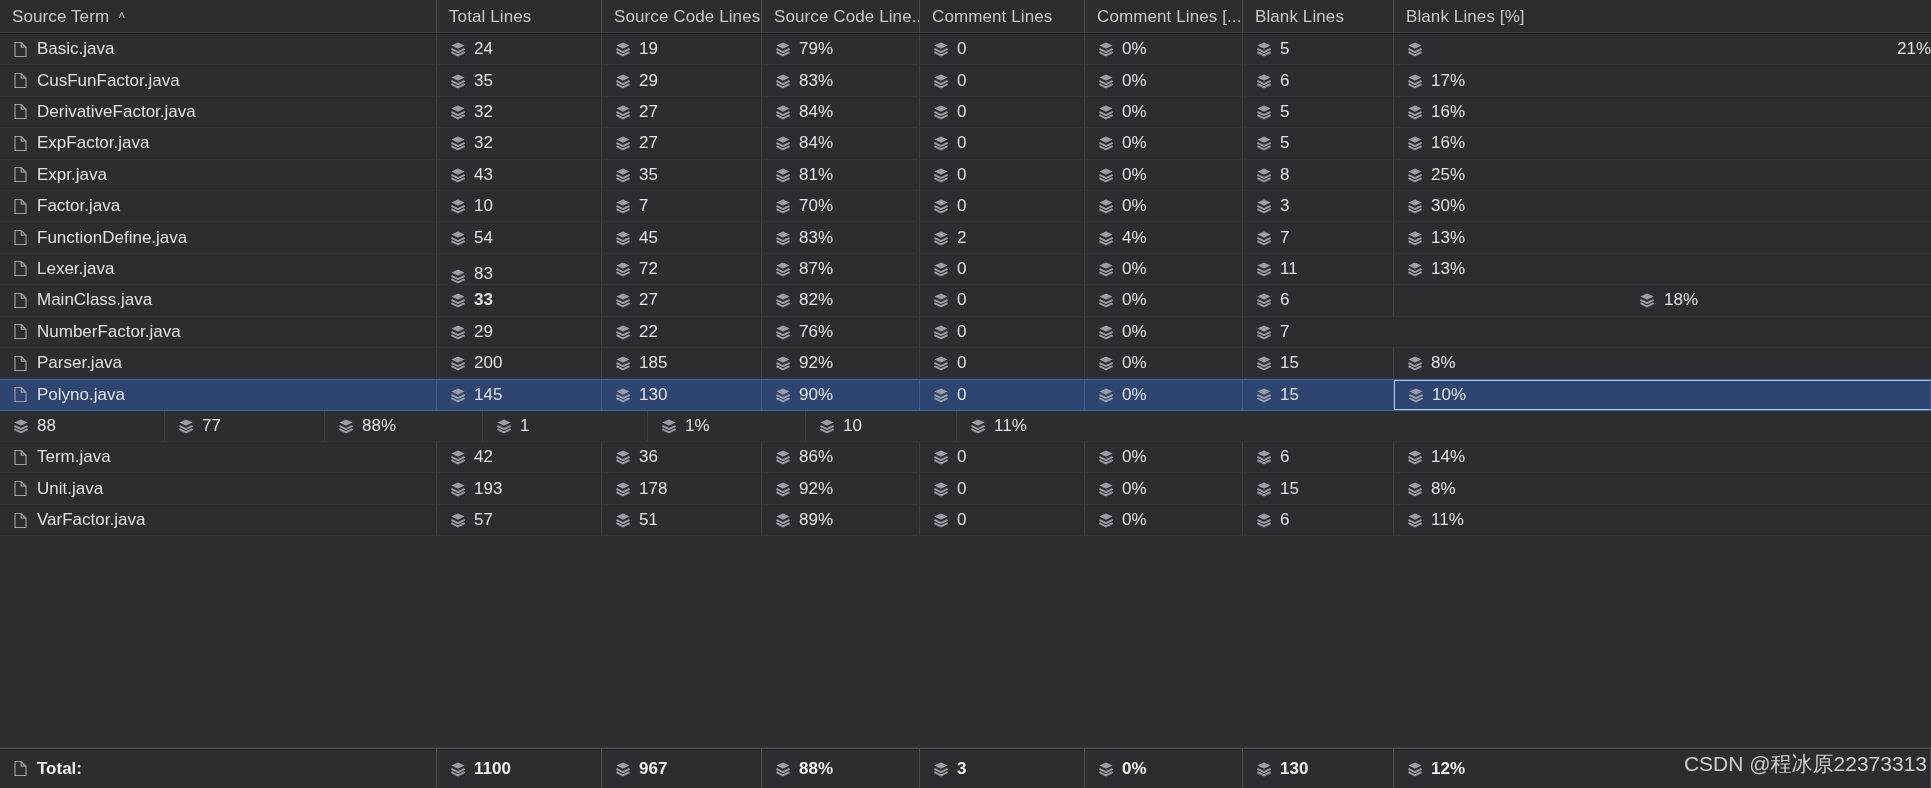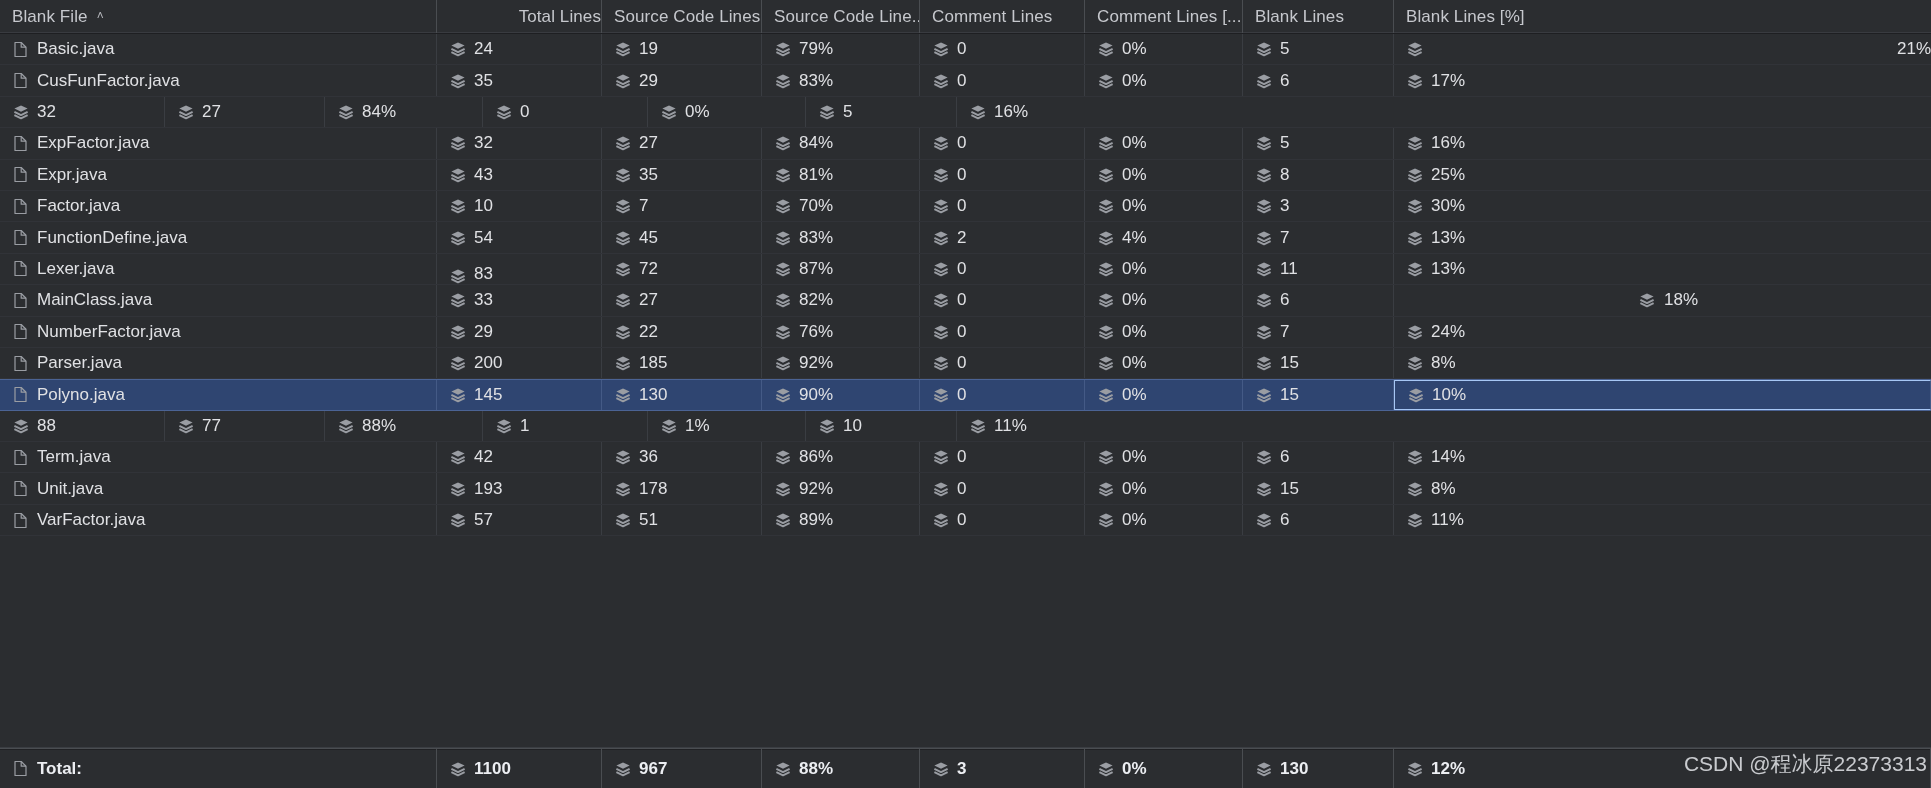--- a/index.html
+++ b/index.html
@@ -137,24 +137,24 @@
     font-family:"Liberation Sans","DejaVu Sans",sans-serif;
   }
 </style>
 </head>
 <body>
 
 <div class="stats-panel">
 
   <div class="table-header" id="header-row">
       <div class="th" style="width: 437px; flex: 0 0 437px;">
-        <span>Blank File</span>
+        <span>Source Term</span>
         <span class="sort-caret">˄</span>
       </div>
-      <div class="th" style="width: 165px; flex: 0 0 165px; justify-content: flex-end;">
+      <div class="th" style="width: 165px; flex: 0 0 165px;">
         <span>Total Lines</span>
       </div>
       <div class="th" style="width: 160px; flex: 0 0 160px;">
         <span>Source Code Lines</span>
       </div>
       <div class="th" style="width: 158px; flex: 0 0 158px;">
         <span>Source Code Line...</span>
       </div>
       <div class="th" style="width: 165px; flex: 0 0 165px;">
         <span>Comment Lines</span>
@@ -327,100 +327,28 @@
             <svg width="16" height="16" viewBox="0 0 16 16" fill="none">
               <path d="M8 1.4 14.6 4.6 8 7.8 1.4 4.6 8 1.4Z" fill="#9a9da3"></path>
               <path d="M1.4 7.9 8 11.1l6.6-3.2" stroke="#9a9da3" stroke-width="1.9" stroke-linejoin="round" fill="none"></path>
               <path d="M1.4 11.2 8 14.4l6.6-3.2" stroke="#9a9da3" stroke-width="1.9" stroke-linejoin="round" fill="none"></path>
             </svg>
           </span>
           <span class="cell-text">17%</span>
         </div>
       </div>
       <div class="row">
-        <div class="td" style="width: 165px; flex: 0 0 165px;">
-          <span class="icon">
-            <svg width="16" height="16" viewBox="0 0 16 16" fill="none">
-              <path d="M8 1.4 14.6 4.6 8 7.8 1.4 4.6 8 1.4Z" fill="#9a9da3"></path>
-              <path d="M1.4 7.9 8 11.1l6.6-3.2" stroke="#9a9da3" stroke-width="1.9" stroke-linejoin="round" fill="none"></path>
-              <path d="M1.4 11.2 8 14.4l6.6-3.2" stroke="#9a9da3" stroke-width="1.9" stroke-linejoin="round" fill="none"></path>
-            </svg>
-          </span>
-          <span class="cell-text">32</span>
-        </div>
-        <div class="td" style="width: 160px; flex: 0 0 160px;">
-          <span class="icon">
-            <svg width="16" height="16" viewBox="0 0 16 16" fill="none">
-              <path d="M8 1.4 14.6 4.6 8 7.8 1.4 4.6 8 1.4Z" fill="#9a9da3"></path>
-              <path d="M1.4 7.9 8 11.1l6.6-3.2" stroke="#9a9da3" stroke-width="1.9" stroke-linejoin="round" fill="none"></path>
-              <path d="M1.4 11.2 8 14.4l6.6-3.2" stroke="#9a9da3" stroke-width="1.9" stroke-linejoin="round" fill="none"></path>
-            </svg>
-          </span>
-          <span class="cell-text">27</span>
-        </div>
-        <div class="td" style="width: 158px; flex: 0 0 158px;">
-          <span class="icon">
-            <svg width="16" height="16" viewBox="0 0 16 16" fill="none">
-              <path d="M8 1.4 14.6 4.6 8 7.8 1.4 4.6 8 1.4Z" fill="#9a9da3"></path>
-              <path d="M1.4 7.9 8 11.1l6.6-3.2" stroke="#9a9da3" stroke-width="1.9" stroke-linejoin="round" fill="none"></path>
-              <path d="M1.4 11.2 8 14.4l6.6-3.2" stroke="#9a9da3" stroke-width="1.9" stroke-linejoin="round" fill="none"></path>
-            </svg>
-          </span>
-          <span class="cell-text">84%</span>
-        </div>
-        <div class="td" style="width: 165px; flex: 0 0 165px;">
-          <span class="icon">
-            <svg width="16" height="16" viewBox="0 0 16 16" fill="none">
-              <path d="M8 1.4 14.6 4.6 8 7.8 1.4 4.6 8 1.4Z" fill="#9a9da3"></path>
-              <path d="M1.4 7.9 8 11.1l6.6-3.2" stroke="#9a9da3" stroke-width="1.9" stroke-linejoin="round" fill="none"></path>
-              <path d="M1.4 11.2 8 14.4l6.6-3.2" stroke="#9a9da3" stroke-width="1.9" stroke-linejoin="round" fill="none"></path>
-            </svg>
-          </span>
-          <span class="cell-text">0</span>
-        </div>
-        <div class="td" style="width: 158px; flex: 0 0 158px;">
-          <span class="icon">
-            <svg width="16" height="16" viewBox="0 0 16 16" fill="none">
-              <path d="M8 1.4 14.6 4.6 8 7.8 1.4 4.6 8 1.4Z" fill="#9a9da3"></path>
-              <path d="M1.4 7.9 8 11.1l6.6-3.2" stroke="#9a9da3" stroke-width="1.9" stroke-linejoin="round" fill="none"></path>
-              <path d="M1.4 11.2 8 14.4l6.6-3.2" stroke="#9a9da3" stroke-width="1.9" stroke-linejoin="round" fill="none"></path>
-            </svg>
-          </span>
-          <span class="cell-text">0%</span>
-        </div>
-        <div class="td" style="width: 151px; flex: 0 0 151px;">
-          <span class="icon">
-            <svg width="16" height="16" viewBox="0 0 16 16" fill="none">
-              <path d="M8 1.4 14.6 4.6 8 7.8 1.4 4.6 8 1.4Z" fill="#9a9da3"></path>
-              <path d="M1.4 7.9 8 11.1l6.6-3.2" stroke="#9a9da3" stroke-width="1.9" stroke-linejoin="round" fill="none"></path>
-              <path d="M1.4 11.2 8 14.4l6.6-3.2" stroke="#9a9da3" stroke-width="1.9" stroke-linejoin="round" fill="none"></path>
-            </svg>
-          </span>
-          <span class="cell-text">5</span>
-        </div>
-        <div class="td" style="width: 537px; flex: 0 0 537px;">
-          <span class="icon">
-            <svg width="16" height="16" viewBox="0 0 16 16" fill="none">
-              <path d="M8 1.4 14.6 4.6 8 7.8 1.4 4.6 8 1.4Z" fill="#9a9da3"></path>
-              <path d="M1.4 7.9 8 11.1l6.6-3.2" stroke="#9a9da3" stroke-width="1.9" stroke-linejoin="round" fill="none"></path>
-              <path d="M1.4 11.2 8 14.4l6.6-3.2" stroke="#9a9da3" stroke-width="1.9" stroke-linejoin="round" fill="none"></path>
-            </svg>
-          </span>
-          <span class="cell-text">16%</span>
-        </div>
-      </div>
-      <div class="row">
         <div class="td" style="width: 437px; flex: 0 0 437px;">
           <span class="icon">
             <svg width="15" height="17" viewBox="0 0 15 17" fill="none">
               <path d="M2 1.5h6.2L13 6.2V15.5H2z" stroke="#9a9da3" stroke-width="1.2" fill="none" stroke-linejoin="round"></path>
               <path d="M8.2 1.5V6.2H13" stroke="#9a9da3" stroke-width="1.2" fill="none" stroke-linejoin="round"></path>
             </svg>
           </span>
-          <span class="cell-text">ExpFactor.java</span>
+          <span class="cell-text">DerivativeFactor.java</span>
         </div>
         <div class="td" style="width: 165px; flex: 0 0 165px;">
           <span class="icon">
             <svg width="16" height="16" viewBox="0 0 16 16" fill="none">
               <path d="M8 1.4 14.6 4.6 8 7.8 1.4 4.6 8 1.4Z" fill="#9a9da3"></path>
               <path d="M1.4 7.9 8 11.1l6.6-3.2" stroke="#9a9da3" stroke-width="1.9" stroke-linejoin="round" fill="none"></path>
               <path d="M1.4 11.2 8 14.4l6.6-3.2" stroke="#9a9da3" stroke-width="1.9" stroke-linejoin="round" fill="none"></path>
             </svg>
           </span>
           <span class="cell-text">32</span>
@@ -487,51 +415,51 @@
         </div>
       </div>
       <div class="row">
         <div class="td" style="width: 437px; flex: 0 0 437px;">
           <span class="icon">
             <svg width="15" height="17" viewBox="0 0 15 17" fill="none">
               <path d="M2 1.5h6.2L13 6.2V15.5H2z" stroke="#9a9da3" stroke-width="1.2" fill="none" stroke-linejoin="round"></path>
               <path d="M8.2 1.5V6.2H13" stroke="#9a9da3" stroke-width="1.2" fill="none" stroke-linejoin="round"></path>
             </svg>
           </span>
-          <span class="cell-text">Expr.java</span>
-        </div>
-        <div class="td" style="width: 165px; flex: 0 0 165px;">
-          <span class="icon">
-            <svg width="16" height="16" viewBox="0 0 16 16" fill="none">
-              <path d="M8 1.4 14.6 4.6 8 7.8 1.4 4.6 8 1.4Z" fill="#9a9da3"></path>
-              <path d="M1.4 7.9 8 11.1l6.6-3.2" stroke="#9a9da3" stroke-width="1.9" stroke-linejoin="round" fill="none"></path>
-              <path d="M1.4 11.2 8 14.4l6.6-3.2" stroke="#9a9da3" stroke-width="1.9" stroke-linejoin="round" fill="none"></path>
-            </svg>
-          </span>
-          <span class="cell-text">43</span>
+          <span class="cell-text">ExpFactor.java</span>
+        </div>
+        <div class="td" style="width: 165px; flex: 0 0 165px;">
+          <span class="icon">
+            <svg width="16" height="16" viewBox="0 0 16 16" fill="none">
+              <path d="M8 1.4 14.6 4.6 8 7.8 1.4 4.6 8 1.4Z" fill="#9a9da3"></path>
+              <path d="M1.4 7.9 8 11.1l6.6-3.2" stroke="#9a9da3" stroke-width="1.9" stroke-linejoin="round" fill="none"></path>
+              <path d="M1.4 11.2 8 14.4l6.6-3.2" stroke="#9a9da3" stroke-width="1.9" stroke-linejoin="round" fill="none"></path>
+            </svg>
+          </span>
+          <span class="cell-text">32</span>
         </div>
         <div class="td" style="width: 160px; flex: 0 0 160px;">
           <span class="icon">
             <svg width="16" height="16" viewBox="0 0 16 16" fill="none">
               <path d="M8 1.4 14.6 4.6 8 7.8 1.4 4.6 8 1.4Z" fill="#9a9da3"></path>
               <path d="M1.4 7.9 8 11.1l6.6-3.2" stroke="#9a9da3" stroke-width="1.9" stroke-linejoin="round" fill="none"></path>
               <path d="M1.4 11.2 8 14.4l6.6-3.2" stroke="#9a9da3" stroke-width="1.9" stroke-linejoin="round" fill="none"></path>
             </svg>
           </span>
-          <span class="cell-text">35</span>
-        </div>
-        <div class="td" style="width: 158px; flex: 0 0 158px;">
-          <span class="icon">
-            <svg width="16" height="16" viewBox="0 0 16 16" fill="none">
-              <path d="M8 1.4 14.6 4.6 8 7.8 1.4 4.6 8 1.4Z" fill="#9a9da3"></path>
-              <path d="M1.4 7.9 8 11.1l6.6-3.2" stroke="#9a9da3" stroke-width="1.9" stroke-linejoin="round" fill="none"></path>
-              <path d="M1.4 11.2 8 14.4l6.6-3.2" stroke="#9a9da3" stroke-width="1.9" stroke-linejoin="round" fill="none"></path>
-            </svg>
-          </span>
-          <span class="cell-text">81%</span>
+          <span class="cell-text">27</span>
+        </div>
+        <div class="td" style="width: 158px; flex: 0 0 158px;">
+          <span class="icon">
+            <svg width="16" height="16" viewBox="0 0 16 16" fill="none">
+              <path d="M8 1.4 14.6 4.6 8 7.8 1.4 4.6 8 1.4Z" fill="#9a9da3"></path>
+              <path d="M1.4 7.9 8 11.1l6.6-3.2" stroke="#9a9da3" stroke-width="1.9" stroke-linejoin="round" fill="none"></path>
+              <path d="M1.4 11.2 8 14.4l6.6-3.2" stroke="#9a9da3" stroke-width="1.9" stroke-linejoin="round" fill="none"></path>
+            </svg>
+          </span>
+          <span class="cell-text">84%</span>
         </div>
         <div class="td" style="width: 165px; flex: 0 0 165px;">
           <span class="icon">
             <svg width="16" height="16" viewBox="0 0 16 16" fill="none">
               <path d="M8 1.4 14.6 4.6 8 7.8 1.4 4.6 8 1.4Z" fill="#9a9da3"></path>
               <path d="M1.4 7.9 8 11.1l6.6-3.2" stroke="#9a9da3" stroke-width="1.9" stroke-linejoin="round" fill="none"></path>
               <path d="M1.4 11.2 8 14.4l6.6-3.2" stroke="#9a9da3" stroke-width="1.9" stroke-linejoin="round" fill="none"></path>
             </svg>
           </span>
           <span class="cell-text">0</span>
@@ -547,72 +475,72 @@
           <span class="cell-text">0%</span>
         </div>
         <div class="td" style="width: 151px; flex: 0 0 151px;">
           <span class="icon">
             <svg width="16" height="16" viewBox="0 0 16 16" fill="none">
               <path d="M8 1.4 14.6 4.6 8 7.8 1.4 4.6 8 1.4Z" fill="#9a9da3"></path>
               <path d="M1.4 7.9 8 11.1l6.6-3.2" stroke="#9a9da3" stroke-width="1.9" stroke-linejoin="round" fill="none"></path>
               <path d="M1.4 11.2 8 14.4l6.6-3.2" stroke="#9a9da3" stroke-width="1.9" stroke-linejoin="round" fill="none"></path>
             </svg>
           </span>
-          <span class="cell-text">8</span>
+          <span class="cell-text">5</span>
         </div>
         <div class="td" style="width: 537px; flex: 0 0 537px;">
           <span class="icon">
             <svg width="16" height="16" viewBox="0 0 16 16" fill="none">
               <path d="M8 1.4 14.6 4.6 8 7.8 1.4 4.6 8 1.4Z" fill="#9a9da3"></path>
               <path d="M1.4 7.9 8 11.1l6.6-3.2" stroke="#9a9da3" stroke-width="1.9" stroke-linejoin="round" fill="none"></path>
               <path d="M1.4 11.2 8 14.4l6.6-3.2" stroke="#9a9da3" stroke-width="1.9" stroke-linejoin="round" fill="none"></path>
             </svg>
           </span>
-          <span class="cell-text">25%</span>
+          <span class="cell-text">16%</span>
         </div>
       </div>
       <div class="row">
         <div class="td" style="width: 437px; flex: 0 0 437px;">
           <span class="icon">
             <svg width="15" height="17" viewBox="0 0 15 17" fill="none">
               <path d="M2 1.5h6.2L13 6.2V15.5H2z" stroke="#9a9da3" stroke-width="1.2" fill="none" stroke-linejoin="round"></path>
               <path d="M8.2 1.5V6.2H13" stroke="#9a9da3" stroke-width="1.2" fill="none" stroke-linejoin="round"></path>
             </svg>
           </span>
-          <span class="cell-text">Factor.java</span>
-        </div>
-        <div class="td" style="width: 165px; flex: 0 0 165px;">
-          <span class="icon">
-            <svg width="16" height="16" viewBox="0 0 16 16" fill="none">
-              <path d="M8 1.4 14.6 4.6 8 7.8 1.4 4.6 8 1.4Z" fill="#9a9da3"></path>
-              <path d="M1.4 7.9 8 11.1l6.6-3.2" stroke="#9a9da3" stroke-width="1.9" stroke-linejoin="round" fill="none"></path>
-              <path d="M1.4 11.2 8 14.4l6.6-3.2" stroke="#9a9da3" stroke-width="1.9" stroke-linejoin="round" fill="none"></path>
-            </svg>
-          </span>
-          <span class="cell-text">10</span>
+          <span class="cell-text">Expr.java</span>
+        </div>
+        <div class="td" style="width: 165px; flex: 0 0 165px;">
+          <span class="icon">
+            <svg width="16" height="16" viewBox="0 0 16 16" fill="none">
+              <path d="M8 1.4 14.6 4.6 8 7.8 1.4 4.6 8 1.4Z" fill="#9a9da3"></path>
+              <path d="M1.4 7.9 8 11.1l6.6-3.2" stroke="#9a9da3" stroke-width="1.9" stroke-linejoin="round" fill="none"></path>
+              <path d="M1.4 11.2 8 14.4l6.6-3.2" stroke="#9a9da3" stroke-width="1.9" stroke-linejoin="round" fill="none"></path>
+            </svg>
+          </span>
+          <span class="cell-text">43</span>
         </div>
         <div class="td" style="width: 160px; flex: 0 0 160px;">
           <span class="icon">
             <svg width="16" height="16" viewBox="0 0 16 16" fill="none">
               <path d="M8 1.4 14.6 4.6 8 7.8 1.4 4.6 8 1.4Z" fill="#9a9da3"></path>
               <path d="M1.4 7.9 8 11.1l6.6-3.2" stroke="#9a9da3" stroke-width="1.9" stroke-linejoin="round" fill="none"></path>
               <path d="M1.4 11.2 8 14.4l6.6-3.2" stroke="#9a9da3" stroke-width="1.9" stroke-linejoin="round" fill="none"></path>
             </svg>
           </span>
-          <span class="cell-text">7</span>
-        </div>
-        <div class="td" style="width: 158px; flex: 0 0 158px;">
-          <span class="icon">
-            <svg width="16" height="16" viewBox="0 0 16 16" fill="none">
-              <path d="M8 1.4 14.6 4.6 8 7.8 1.4 4.6 8 1.4Z" fill="#9a9da3"></path>
-              <path d="M1.4 7.9 8 11.1l6.6-3.2" stroke="#9a9da3" stroke-width="1.9" stroke-linejoin="round" fill="none"></path>
-              <path d="M1.4 11.2 8 14.4l6.6-3.2" stroke="#9a9da3" stroke-width="1.9" stroke-linejoin="round" fill="none"></path>
-            </svg>
-          </span>
-          <span class="cell-text">70%</span>
+          <span class="cell-text">35</span>
+        </div>
+        <div class="td" style="width: 158px; flex: 0 0 158px;">
+          <span class="icon">
+            <svg width="16" height="16" viewBox="0 0 16 16" fill="none">
+              <path d="M8 1.4 14.6 4.6 8 7.8 1.4 4.6 8 1.4Z" fill="#9a9da3"></path>
+              <path d="M1.4 7.9 8 11.1l6.6-3.2" stroke="#9a9da3" stroke-width="1.9" stroke-linejoin="round" fill="none"></path>
+              <path d="M1.4 11.2 8 14.4l6.6-3.2" stroke="#9a9da3" stroke-width="1.9" stroke-linejoin="round" fill="none"></path>
+            </svg>
+          </span>
+          <span class="cell-text">81%</span>
         </div>
         <div class="td" style="width: 165px; flex: 0 0 165px;">
           <span class="icon">
             <svg width="16" height="16" viewBox="0 0 16 16" fill="none">
               <path d="M8 1.4 14.6 4.6 8 7.8 1.4 4.6 8 1.4Z" fill="#9a9da3"></path>
               <path d="M1.4 7.9 8 11.1l6.6-3.2" stroke="#9a9da3" stroke-width="1.9" stroke-linejoin="round" fill="none"></path>
               <path d="M1.4 11.2 8 14.4l6.6-3.2" stroke="#9a9da3" stroke-width="1.9" stroke-linejoin="round" fill="none"></path>
             </svg>
           </span>
           <span class="cell-text">0</span>
@@ -628,234 +556,234 @@
           <span class="cell-text">0%</span>
         </div>
         <div class="td" style="width: 151px; flex: 0 0 151px;">
           <span class="icon">
             <svg width="16" height="16" viewBox="0 0 16 16" fill="none">
               <path d="M8 1.4 14.6 4.6 8 7.8 1.4 4.6 8 1.4Z" fill="#9a9da3"></path>
               <path d="M1.4 7.9 8 11.1l6.6-3.2" stroke="#9a9da3" stroke-width="1.9" stroke-linejoin="round" fill="none"></path>
               <path d="M1.4 11.2 8 14.4l6.6-3.2" stroke="#9a9da3" stroke-width="1.9" stroke-linejoin="round" fill="none"></path>
             </svg>
           </span>
-          <span class="cell-text">3</span>
+          <span class="cell-text">8</span>
         </div>
         <div class="td" style="width: 537px; flex: 0 0 537px;">
           <span class="icon">
             <svg width="16" height="16" viewBox="0 0 16 16" fill="none">
               <path d="M8 1.4 14.6 4.6 8 7.8 1.4 4.6 8 1.4Z" fill="#9a9da3"></path>
               <path d="M1.4 7.9 8 11.1l6.6-3.2" stroke="#9a9da3" stroke-width="1.9" stroke-linejoin="round" fill="none"></path>
               <path d="M1.4 11.2 8 14.4l6.6-3.2" stroke="#9a9da3" stroke-width="1.9" stroke-linejoin="round" fill="none"></path>
             </svg>
           </span>
-          <span class="cell-text">30%</span>
+          <span class="cell-text">25%</span>
         </div>
       </div>
       <div class="row">
         <div class="td" style="width: 437px; flex: 0 0 437px;">
           <span class="icon">
             <svg width="15" height="17" viewBox="0 0 15 17" fill="none">
               <path d="M2 1.5h6.2L13 6.2V15.5H2z" stroke="#9a9da3" stroke-width="1.2" fill="none" stroke-linejoin="round"></path>
               <path d="M8.2 1.5V6.2H13" stroke="#9a9da3" stroke-width="1.2" fill="none" stroke-linejoin="round"></path>
             </svg>
           </span>
-          <span class="cell-text">FunctionDefine.java</span>
-        </div>
-        <div class="td" style="width: 165px; flex: 0 0 165px;">
-          <span class="icon">
-            <svg width="16" height="16" viewBox="0 0 16 16" fill="none">
-              <path d="M8 1.4 14.6 4.6 8 7.8 1.4 4.6 8 1.4Z" fill="#9a9da3"></path>
-              <path d="M1.4 7.9 8 11.1l6.6-3.2" stroke="#9a9da3" stroke-width="1.9" stroke-linejoin="round" fill="none"></path>
-              <path d="M1.4 11.2 8 14.4l6.6-3.2" stroke="#9a9da3" stroke-width="1.9" stroke-linejoin="round" fill="none"></path>
-            </svg>
-          </span>
-          <span class="cell-text">54</span>
+          <span class="cell-text">Factor.java</span>
+        </div>
+        <div class="td" style="width: 165px; flex: 0 0 165px;">
+          <span class="icon">
+            <svg width="16" height="16" viewBox="0 0 16 16" fill="none">
+              <path d="M8 1.4 14.6 4.6 8 7.8 1.4 4.6 8 1.4Z" fill="#9a9da3"></path>
+              <path d="M1.4 7.9 8 11.1l6.6-3.2" stroke="#9a9da3" stroke-width="1.9" stroke-linejoin="round" fill="none"></path>
+              <path d="M1.4 11.2 8 14.4l6.6-3.2" stroke="#9a9da3" stroke-width="1.9" stroke-linejoin="round" fill="none"></path>
+            </svg>
+          </span>
+          <span class="cell-text">10</span>
         </div>
         <div class="td" style="width: 160px; flex: 0 0 160px;">
           <span class="icon">
             <svg width="16" height="16" viewBox="0 0 16 16" fill="none">
               <path d="M8 1.4 14.6 4.6 8 7.8 1.4 4.6 8 1.4Z" fill="#9a9da3"></path>
               <path d="M1.4 7.9 8 11.1l6.6-3.2" stroke="#9a9da3" stroke-width="1.9" stroke-linejoin="round" fill="none"></path>
               <path d="M1.4 11.2 8 14.4l6.6-3.2" stroke="#9a9da3" stroke-width="1.9" stroke-linejoin="round" fill="none"></path>
             </svg>
           </span>
-          <span class="cell-text">45</span>
-        </div>
-        <div class="td" style="width: 158px; flex: 0 0 158px;">
-          <span class="icon">
-            <svg width="16" height="16" viewBox="0 0 16 16" fill="none">
-              <path d="M8 1.4 14.6 4.6 8 7.8 1.4 4.6 8 1.4Z" fill="#9a9da3"></path>
-              <path d="M1.4 7.9 8 11.1l6.6-3.2" stroke="#9a9da3" stroke-width="1.9" stroke-linejoin="round" fill="none"></path>
-              <path d="M1.4 11.2 8 14.4l6.6-3.2" stroke="#9a9da3" stroke-width="1.9" stroke-linejoin="round" fill="none"></path>
-            </svg>
-          </span>
-          <span class="cell-text">83%</span>
-        </div>
-        <div class="td" style="width: 165px; flex: 0 0 165px;">
-          <span class="icon">
-            <svg width="16" height="16" viewBox="0 0 16 16" fill="none">
-              <path d="M8 1.4 14.6 4.6 8 7.8 1.4 4.6 8 1.4Z" fill="#9a9da3"></path>
-              <path d="M1.4 7.9 8 11.1l6.6-3.2" stroke="#9a9da3" stroke-width="1.9" stroke-linejoin="round" fill="none"></path>
-              <path d="M1.4 11.2 8 14.4l6.6-3.2" stroke="#9a9da3" stroke-width="1.9" stroke-linejoin="round" fill="none"></path>
-            </svg>
-          </span>
-          <span class="cell-text">2</span>
-        </div>
-        <div class="td" style="width: 158px; flex: 0 0 158px;">
-          <span class="icon">
-            <svg width="16" height="16" viewBox="0 0 16 16" fill="none">
-              <path d="M8 1.4 14.6 4.6 8 7.8 1.4 4.6 8 1.4Z" fill="#9a9da3"></path>
-              <path d="M1.4 7.9 8 11.1l6.6-3.2" stroke="#9a9da3" stroke-width="1.9" stroke-linejoin="round" fill="none"></path>
-              <path d="M1.4 11.2 8 14.4l6.6-3.2" stroke="#9a9da3" stroke-width="1.9" stroke-linejoin="round" fill="none"></path>
-            </svg>
-          </span>
-          <span class="cell-text">4%</span>
+          <span class="cell-text">7</span>
+        </div>
+        <div class="td" style="width: 158px; flex: 0 0 158px;">
+          <span class="icon">
+            <svg width="16" height="16" viewBox="0 0 16 16" fill="none">
+              <path d="M8 1.4 14.6 4.6 8 7.8 1.4 4.6 8 1.4Z" fill="#9a9da3"></path>
+              <path d="M1.4 7.9 8 11.1l6.6-3.2" stroke="#9a9da3" stroke-width="1.9" stroke-linejoin="round" fill="none"></path>
+              <path d="M1.4 11.2 8 14.4l6.6-3.2" stroke="#9a9da3" stroke-width="1.9" stroke-linejoin="round" fill="none"></path>
+            </svg>
+          </span>
+          <span class="cell-text">70%</span>
+        </div>
+        <div class="td" style="width: 165px; flex: 0 0 165px;">
+          <span class="icon">
+            <svg width="16" height="16" viewBox="0 0 16 16" fill="none">
+              <path d="M8 1.4 14.6 4.6 8 7.8 1.4 4.6 8 1.4Z" fill="#9a9da3"></path>
+              <path d="M1.4 7.9 8 11.1l6.6-3.2" stroke="#9a9da3" stroke-width="1.9" stroke-linejoin="round" fill="none"></path>
+              <path d="M1.4 11.2 8 14.4l6.6-3.2" stroke="#9a9da3" stroke-width="1.9" stroke-linejoin="round" fill="none"></path>
+            </svg>
+          </span>
+          <span class="cell-text">0</span>
+        </div>
+        <div class="td" style="width: 158px; flex: 0 0 158px;">
+          <span class="icon">
+            <svg width="16" height="16" viewBox="0 0 16 16" fill="none">
+              <path d="M8 1.4 14.6 4.6 8 7.8 1.4 4.6 8 1.4Z" fill="#9a9da3"></path>
+              <path d="M1.4 7.9 8 11.1l6.6-3.2" stroke="#9a9da3" stroke-width="1.9" stroke-linejoin="round" fill="none"></path>
+              <path d="M1.4 11.2 8 14.4l6.6-3.2" stroke="#9a9da3" stroke-width="1.9" stroke-linejoin="round" fill="none"></path>
+            </svg>
+          </span>
+          <span class="cell-text">0%</span>
         </div>
         <div class="td" style="width: 151px; flex: 0 0 151px;">
           <span class="icon">
             <svg width="16" height="16" viewBox="0 0 16 16" fill="none">
               <path d="M8 1.4 14.6 4.6 8 7.8 1.4 4.6 8 1.4Z" fill="#9a9da3"></path>
               <path d="M1.4 7.9 8 11.1l6.6-3.2" stroke="#9a9da3" stroke-width="1.9" stroke-linejoin="round" fill="none"></path>
               <path d="M1.4 11.2 8 14.4l6.6-3.2" stroke="#9a9da3" stroke-width="1.9" stroke-linejoin="round" fill="none"></path>
             </svg>
           </span>
-          <span class="cell-text">7</span>
+          <span class="cell-text">3</span>
         </div>
         <div class="td" style="width: 537px; flex: 0 0 537px;">
           <span class="icon">
             <svg width="16" height="16" viewBox="0 0 16 16" fill="none">
               <path d="M8 1.4 14.6 4.6 8 7.8 1.4 4.6 8 1.4Z" fill="#9a9da3"></path>
               <path d="M1.4 7.9 8 11.1l6.6-3.2" stroke="#9a9da3" stroke-width="1.9" stroke-linejoin="round" fill="none"></path>
               <path d="M1.4 11.2 8 14.4l6.6-3.2" stroke="#9a9da3" stroke-width="1.9" stroke-linejoin="round" fill="none"></path>
             </svg>
           </span>
-          <span class="cell-text">13%</span>
+          <span class="cell-text">30%</span>
         </div>
       </div>
       <div class="row">
         <div class="td" style="width: 437px; flex: 0 0 437px;">
           <span class="icon">
             <svg width="15" height="17" viewBox="0 0 15 17" fill="none">
               <path d="M2 1.5h6.2L13 6.2V15.5H2z" stroke="#9a9da3" stroke-width="1.2" fill="none" stroke-linejoin="round"></path>
               <path d="M8.2 1.5V6.2H13" stroke="#9a9da3" stroke-width="1.2" fill="none" stroke-linejoin="round"></path>
             </svg>
           </span>
-          <span class="cell-text">Lexer.java</span>
-        </div>
-        <div class="td" style="width: 165px; flex: 0 0 165px; align-items: flex-end;">
-          <span class="icon">
-            <svg width="16" height="16" viewBox="0 0 16 16" fill="none">
-              <path d="M8 1.4 14.6 4.6 8 7.8 1.4 4.6 8 1.4Z" fill="#9a9da3"></path>
-              <path d="M1.4 7.9 8 11.1l6.6-3.2" stroke="#9a9da3" stroke-width="1.9" stroke-linejoin="round" fill="none"></path>
-              <path d="M1.4 11.2 8 14.4l6.6-3.2" stroke="#9a9da3" stroke-width="1.9" stroke-linejoin="round" fill="none"></path>
-            </svg>
-          </span>
-          <span class="cell-text">83</span>
+          <span class="cell-text">FunctionDefine.java</span>
+        </div>
+        <div class="td" style="width: 165px; flex: 0 0 165px;">
+          <span class="icon">
+            <svg width="16" height="16" viewBox="0 0 16 16" fill="none">
+              <path d="M8 1.4 14.6 4.6 8 7.8 1.4 4.6 8 1.4Z" fill="#9a9da3"></path>
+              <path d="M1.4 7.9 8 11.1l6.6-3.2" stroke="#9a9da3" stroke-width="1.9" stroke-linejoin="round" fill="none"></path>
+              <path d="M1.4 11.2 8 14.4l6.6-3.2" stroke="#9a9da3" stroke-width="1.9" stroke-linejoin="round" fill="none"></path>
+            </svg>
+          </span>
+          <span class="cell-text">54</span>
         </div>
         <div class="td" style="width: 160px; flex: 0 0 160px;">
           <span class="icon">
             <svg width="16" height="16" viewBox="0 0 16 16" fill="none">
               <path d="M8 1.4 14.6 4.6 8 7.8 1.4 4.6 8 1.4Z" fill="#9a9da3"></path>
               <path d="M1.4 7.9 8 11.1l6.6-3.2" stroke="#9a9da3" stroke-width="1.9" stroke-linejoin="round" fill="none"></path>
               <path d="M1.4 11.2 8 14.4l6.6-3.2" stroke="#9a9da3" stroke-width="1.9" stroke-linejoin="round" fill="none"></path>
             </svg>
           </span>
-          <span class="cell-text">72</span>
-        </div>
-        <div class="td" style="width: 158px; flex: 0 0 158px;">
-          <span class="icon">
-            <svg width="16" height="16" viewBox="0 0 16 16" fill="none">
-              <path d="M8 1.4 14.6 4.6 8 7.8 1.4 4.6 8 1.4Z" fill="#9a9da3"></path>
-              <path d="M1.4 7.9 8 11.1l6.6-3.2" stroke="#9a9da3" stroke-width="1.9" stroke-linejoin="round" fill="none"></path>
-              <path d="M1.4 11.2 8 14.4l6.6-3.2" stroke="#9a9da3" stroke-width="1.9" stroke-linejoin="round" fill="none"></path>
-            </svg>
-          </span>
-          <span class="cell-text">87%</span>
-        </div>
-        <div class="td" style="width: 165px; flex: 0 0 165px;">
-          <span class="icon">
-            <svg width="16" height="16" viewBox="0 0 16 16" fill="none">
-              <path d="M8 1.4 14.6 4.6 8 7.8 1.4 4.6 8 1.4Z" fill="#9a9da3"></path>
-              <path d="M1.4 7.9 8 11.1l6.6-3.2" stroke="#9a9da3" stroke-width="1.9" stroke-linejoin="round" fill="none"></path>
-              <path d="M1.4 11.2 8 14.4l6.6-3.2" stroke="#9a9da3" stroke-width="1.9" stroke-linejoin="round" fill="none"></path>
-            </svg>
-          </span>
-          <span class="cell-text">0</span>
-        </div>
-        <div class="td" style="width: 158px; flex: 0 0 158px;">
-          <span class="icon">
-            <svg width="16" height="16" viewBox="0 0 16 16" fill="none">
-              <path d="M8 1.4 14.6 4.6 8 7.8 1.4 4.6 8 1.4Z" fill="#9a9da3"></path>
-              <path d="M1.4 7.9 8 11.1l6.6-3.2" stroke="#9a9da3" stroke-width="1.9" stroke-linejoin="round" fill="none"></path>
-              <path d="M1.4 11.2 8 14.4l6.6-3.2" stroke="#9a9da3" stroke-width="1.9" stroke-linejoin="round" fill="none"></path>
-            </svg>
-          </span>
-          <span class="cell-text">0%</span>
+          <span class="cell-text">45</span>
+        </div>
+        <div class="td" style="width: 158px; flex: 0 0 158px;">
+          <span class="icon">
+            <svg width="16" height="16" viewBox="0 0 16 16" fill="none">
+              <path d="M8 1.4 14.6 4.6 8 7.8 1.4 4.6 8 1.4Z" fill="#9a9da3"></path>
+              <path d="M1.4 7.9 8 11.1l6.6-3.2" stroke="#9a9da3" stroke-width="1.9" stroke-linejoin="round" fill="none"></path>
+              <path d="M1.4 11.2 8 14.4l6.6-3.2" stroke="#9a9da3" stroke-width="1.9" stroke-linejoin="round" fill="none"></path>
+            </svg>
+          </span>
+          <span class="cell-text">83%</span>
+        </div>
+        <div class="td" style="width: 165px; flex: 0 0 165px;">
+          <span class="icon">
+            <svg width="16" height="16" viewBox="0 0 16 16" fill="none">
+              <path d="M8 1.4 14.6 4.6 8 7.8 1.4 4.6 8 1.4Z" fill="#9a9da3"></path>
+              <path d="M1.4 7.9 8 11.1l6.6-3.2" stroke="#9a9da3" stroke-width="1.9" stroke-linejoin="round" fill="none"></path>
+              <path d="M1.4 11.2 8 14.4l6.6-3.2" stroke="#9a9da3" stroke-width="1.9" stroke-linejoin="round" fill="none"></path>
+            </svg>
+          </span>
+          <span class="cell-text">2</span>
+        </div>
+        <div class="td" style="width: 158px; flex: 0 0 158px;">
+          <span class="icon">
+            <svg width="16" height="16" viewBox="0 0 16 16" fill="none">
+              <path d="M8 1.4 14.6 4.6 8 7.8 1.4 4.6 8 1.4Z" fill="#9a9da3"></path>
+              <path d="M1.4 7.9 8 11.1l6.6-3.2" stroke="#9a9da3" stroke-width="1.9" stroke-linejoin="round" fill="none"></path>
+              <path d="M1.4 11.2 8 14.4l6.6-3.2" stroke="#9a9da3" stroke-width="1.9" stroke-linejoin="round" fill="none"></path>
+            </svg>
+          </span>
+          <span class="cell-text">4%</span>
         </div>
         <div class="td" style="width: 151px; flex: 0 0 151px;">
           <span class="icon">
             <svg width="16" height="16" viewBox="0 0 16 16" fill="none">
               <path d="M8 1.4 14.6 4.6 8 7.8 1.4 4.6 8 1.4Z" fill="#9a9da3"></path>
               <path d="M1.4 7.9 8 11.1l6.6-3.2" stroke="#9a9da3" stroke-width="1.9" stroke-linejoin="round" fill="none"></path>
               <path d="M1.4 11.2 8 14.4l6.6-3.2" stroke="#9a9da3" stroke-width="1.9" stroke-linejoin="round" fill="none"></path>
             </svg>
           </span>
-          <span class="cell-text">11</span>
+          <span class="cell-text">7</span>
         </div>
         <div class="td" style="width: 537px; flex: 0 0 537px;">
           <span class="icon">
             <svg width="16" height="16" viewBox="0 0 16 16" fill="none">
               <path d="M8 1.4 14.6 4.6 8 7.8 1.4 4.6 8 1.4Z" fill="#9a9da3"></path>
               <path d="M1.4 7.9 8 11.1l6.6-3.2" stroke="#9a9da3" stroke-width="1.9" stroke-linejoin="round" fill="none"></path>
               <path d="M1.4 11.2 8 14.4l6.6-3.2" stroke="#9a9da3" stroke-width="1.9" stroke-linejoin="round" fill="none"></path>
             </svg>
           </span>
           <span class="cell-text">13%</span>
         </div>
       </div>
       <div class="row">
         <div class="td" style="width: 437px; flex: 0 0 437px;">
           <span class="icon">
             <svg width="15" height="17" viewBox="0 0 15 17" fill="none">
               <path d="M2 1.5h6.2L13 6.2V15.5H2z" stroke="#9a9da3" stroke-width="1.2" fill="none" stroke-linejoin="round"></path>
               <path d="M8.2 1.5V6.2H13" stroke="#9a9da3" stroke-width="1.2" fill="none" stroke-linejoin="round"></path>
             </svg>
           </span>
-          <span class="cell-text">MainClass.java</span>
-        </div>
-        <div class="td" style="width: 165px; flex: 0 0 165px;">
-          <span class="icon">
-            <svg width="16" height="16" viewBox="0 0 16 16" fill="none">
-              <path d="M8 1.4 14.6 4.6 8 7.8 1.4 4.6 8 1.4Z" fill="#9a9da3"></path>
-              <path d="M1.4 7.9 8 11.1l6.6-3.2" stroke="#9a9da3" stroke-width="1.9" stroke-linejoin="round" fill="none"></path>
-              <path d="M1.4 11.2 8 14.4l6.6-3.2" stroke="#9a9da3" stroke-width="1.9" stroke-linejoin="round" fill="none"></path>
-            </svg>
-          </span>
-          <span class="cell-text">33</span>
+          <span class="cell-text">Lexer.java</span>
+        </div>
+        <div class="td" style="width: 165px; flex: 0 0 165px; align-items: flex-end;">
+          <span class="icon">
+            <svg width="16" height="16" viewBox="0 0 16 16" fill="none">
+              <path d="M8 1.4 14.6 4.6 8 7.8 1.4 4.6 8 1.4Z" fill="#9a9da3"></path>
+              <path d="M1.4 7.9 8 11.1l6.6-3.2" stroke="#9a9da3" stroke-width="1.9" stroke-linejoin="round" fill="none"></path>
+              <path d="M1.4 11.2 8 14.4l6.6-3.2" stroke="#9a9da3" stroke-width="1.9" stroke-linejoin="round" fill="none"></path>
+            </svg>
+          </span>
+          <span class="cell-text">83</span>
         </div>
         <div class="td" style="width: 160px; flex: 0 0 160px;">
           <span class="icon">
             <svg width="16" height="16" viewBox="0 0 16 16" fill="none">
               <path d="M8 1.4 14.6 4.6 8 7.8 1.4 4.6 8 1.4Z" fill="#9a9da3"></path>
               <path d="M1.4 7.9 8 11.1l6.6-3.2" stroke="#9a9da3" stroke-width="1.9" stroke-linejoin="round" fill="none"></path>
               <path d="M1.4 11.2 8 14.4l6.6-3.2" stroke="#9a9da3" stroke-width="1.9" stroke-linejoin="round" fill="none"></path>
             </svg>
           </span>
-          <span class="cell-text">27</span>
-        </div>
-        <div class="td" style="width: 158px; flex: 0 0 158px;">
-          <span class="icon">
-            <svg width="16" height="16" viewBox="0 0 16 16" fill="none">
-              <path d="M8 1.4 14.6 4.6 8 7.8 1.4 4.6 8 1.4Z" fill="#9a9da3"></path>
-              <path d="M1.4 7.9 8 11.1l6.6-3.2" stroke="#9a9da3" stroke-width="1.9" stroke-linejoin="round" fill="none"></path>
-              <path d="M1.4 11.2 8 14.4l6.6-3.2" stroke="#9a9da3" stroke-width="1.9" stroke-linejoin="round" fill="none"></path>
-            </svg>
-          </span>
-          <span class="cell-text">82%</span>
+          <span class="cell-text">72</span>
+        </div>
+        <div class="td" style="width: 158px; flex: 0 0 158px;">
+          <span class="icon">
+            <svg width="16" height="16" viewBox="0 0 16 16" fill="none">
+              <path d="M8 1.4 14.6 4.6 8 7.8 1.4 4.6 8 1.4Z" fill="#9a9da3"></path>
+              <path d="M1.4 7.9 8 11.1l6.6-3.2" stroke="#9a9da3" stroke-width="1.9" stroke-linejoin="round" fill="none"></path>
+              <path d="M1.4 11.2 8 14.4l6.6-3.2" stroke="#9a9da3" stroke-width="1.9" stroke-linejoin="round" fill="none"></path>
+            </svg>
+          </span>
+          <span class="cell-text">87%</span>
         </div>
         <div class="td" style="width: 165px; flex: 0 0 165px;">
           <span class="icon">
             <svg width="16" height="16" viewBox="0 0 16 16" fill="none">
               <path d="M8 1.4 14.6 4.6 8 7.8 1.4 4.6 8 1.4Z" fill="#9a9da3"></path>
               <path d="M1.4 7.9 8 11.1l6.6-3.2" stroke="#9a9da3" stroke-width="1.9" stroke-linejoin="round" fill="none"></path>
               <path d="M1.4 11.2 8 14.4l6.6-3.2" stroke="#9a9da3" stroke-width="1.9" stroke-linejoin="round" fill="none"></path>
             </svg>
           </span>
           <span class="cell-text">0</span>
@@ -871,41 +799,122 @@
           <span class="cell-text">0%</span>
         </div>
         <div class="td" style="width: 151px; flex: 0 0 151px;">
           <span class="icon">
             <svg width="16" height="16" viewBox="0 0 16 16" fill="none">
               <path d="M8 1.4 14.6 4.6 8 7.8 1.4 4.6 8 1.4Z" fill="#9a9da3"></path>
               <path d="M1.4 7.9 8 11.1l6.6-3.2" stroke="#9a9da3" stroke-width="1.9" stroke-linejoin="round" fill="none"></path>
               <path d="M1.4 11.2 8 14.4l6.6-3.2" stroke="#9a9da3" stroke-width="1.9" stroke-linejoin="round" fill="none"></path>
             </svg>
           </span>
-          <span class="cell-text">6</span>
-        </div>
-        <div class="td" style="width: 537px; flex: 0 0 537px; justify-content: center;">
-          <span class="icon">
-            <svg width="16" height="16" viewBox="0 0 16 16" fill="none">
-              <path d="M8 1.4 14.6 4.6 8 7.8 1.4 4.6 8 1.4Z" fill="#9a9da3"></path>
-              <path d="M1.4 7.9 8 11.1l6.6-3.2" stroke="#9a9da3" stroke-width="1.9" stroke-linejoin="round" fill="none"></path>
-              <path d="M1.4 11.2 8 14.4l6.6-3.2" stroke="#9a9da3" stroke-width="1.9" stroke-linejoin="round" fill="none"></path>
-            </svg>
-          </span>
-          <span class="cell-text">18%</span>
+          <span class="cell-text">11</span>
+        </div>
+        <div class="td" style="width: 537px; flex: 0 0 537px;">
+          <span class="icon">
+            <svg width="16" height="16" viewBox="0 0 16 16" fill="none">
+              <path d="M8 1.4 14.6 4.6 8 7.8 1.4 4.6 8 1.4Z" fill="#9a9da3"></path>
+              <path d="M1.4 7.9 8 11.1l6.6-3.2" stroke="#9a9da3" stroke-width="1.9" stroke-linejoin="round" fill="none"></path>
+              <path d="M1.4 11.2 8 14.4l6.6-3.2" stroke="#9a9da3" stroke-width="1.9" stroke-linejoin="round" fill="none"></path>
+            </svg>
+          </span>
+          <span class="cell-text">13%</span>
         </div>
       </div>
       <div class="row">
         <div class="td" style="width: 437px; flex: 0 0 437px;">
           <span class="icon">
             <svg width="15" height="17" viewBox="0 0 15 17" fill="none">
               <path d="M2 1.5h6.2L13 6.2V15.5H2z" stroke="#9a9da3" stroke-width="1.2" fill="none" stroke-linejoin="round"></path>
               <path d="M8.2 1.5V6.2H13" stroke="#9a9da3" stroke-width="1.2" fill="none" stroke-linejoin="round"></path>
             </svg>
           </span>
+          <span class="cell-text">MainClass.java</span>
+        </div>
+        <div class="td" style="width: 165px; flex: 0 0 165px; font-weight: bold;">
+          <span class="icon">
+            <svg width="16" height="16" viewBox="0 0 16 16" fill="none">
+              <path d="M8 1.4 14.6 4.6 8 7.8 1.4 4.6 8 1.4Z" fill="#9a9da3"></path>
+              <path d="M1.4 7.9 8 11.1l6.6-3.2" stroke="#9a9da3" stroke-width="1.9" stroke-linejoin="round" fill="none"></path>
+              <path d="M1.4 11.2 8 14.4l6.6-3.2" stroke="#9a9da3" stroke-width="1.9" stroke-linejoin="round" fill="none"></path>
+            </svg>
+          </span>
+          <span class="cell-text">33</span>
+        </div>
+        <div class="td" style="width: 160px; flex: 0 0 160px;">
+          <span class="icon">
+            <svg width="16" height="16" viewBox="0 0 16 16" fill="none">
+              <path d="M8 1.4 14.6 4.6 8 7.8 1.4 4.6 8 1.4Z" fill="#9a9da3"></path>
+              <path d="M1.4 7.9 8 11.1l6.6-3.2" stroke="#9a9da3" stroke-width="1.9" stroke-linejoin="round" fill="none"></path>
+              <path d="M1.4 11.2 8 14.4l6.6-3.2" stroke="#9a9da3" stroke-width="1.9" stroke-linejoin="round" fill="none"></path>
+            </svg>
+          </span>
+          <span class="cell-text">27</span>
+        </div>
+        <div class="td" style="width: 158px; flex: 0 0 158px;">
+          <span class="icon">
+            <svg width="16" height="16" viewBox="0 0 16 16" fill="none">
+              <path d="M8 1.4 14.6 4.6 8 7.8 1.4 4.6 8 1.4Z" fill="#9a9da3"></path>
+              <path d="M1.4 7.9 8 11.1l6.6-3.2" stroke="#9a9da3" stroke-width="1.9" stroke-linejoin="round" fill="none"></path>
+              <path d="M1.4 11.2 8 14.4l6.6-3.2" stroke="#9a9da3" stroke-width="1.9" stroke-linejoin="round" fill="none"></path>
+            </svg>
+          </span>
+          <span class="cell-text">82%</span>
+        </div>
+        <div class="td" style="width: 165px; flex: 0 0 165px;">
+          <span class="icon">
+            <svg width="16" height="16" viewBox="0 0 16 16" fill="none">
+              <path d="M8 1.4 14.6 4.6 8 7.8 1.4 4.6 8 1.4Z" fill="#9a9da3"></path>
+              <path d="M1.4 7.9 8 11.1l6.6-3.2" stroke="#9a9da3" stroke-width="1.9" stroke-linejoin="round" fill="none"></path>
+              <path d="M1.4 11.2 8 14.4l6.6-3.2" stroke="#9a9da3" stroke-width="1.9" stroke-linejoin="round" fill="none"></path>
+            </svg>
+          </span>
+          <span class="cell-text">0</span>
+        </div>
+        <div class="td" style="width: 158px; flex: 0 0 158px;">
+          <span class="icon">
+            <svg width="16" height="16" viewBox="0 0 16 16" fill="none">
+              <path d="M8 1.4 14.6 4.6 8 7.8 1.4 4.6 8 1.4Z" fill="#9a9da3"></path>
+              <path d="M1.4 7.9 8 11.1l6.6-3.2" stroke="#9a9da3" stroke-width="1.9" stroke-linejoin="round" fill="none"></path>
+              <path d="M1.4 11.2 8 14.4l6.6-3.2" stroke="#9a9da3" stroke-width="1.9" stroke-linejoin="round" fill="none"></path>
+            </svg>
+          </span>
+          <span class="cell-text">0%</span>
+        </div>
+        <div class="td" style="width: 151px; flex: 0 0 151px;">
+          <span class="icon">
+            <svg width="16" height="16" viewBox="0 0 16 16" fill="none">
+              <path d="M8 1.4 14.6 4.6 8 7.8 1.4 4.6 8 1.4Z" fill="#9a9da3"></path>
+              <path d="M1.4 7.9 8 11.1l6.6-3.2" stroke="#9a9da3" stroke-width="1.9" stroke-linejoin="round" fill="none"></path>
+              <path d="M1.4 11.2 8 14.4l6.6-3.2" stroke="#9a9da3" stroke-width="1.9" stroke-linejoin="round" fill="none"></path>
+            </svg>
+          </span>
+          <span class="cell-text">6</span>
+        </div>
+        <div class="td" style="width: 537px; flex: 0 0 537px; justify-content: center;">
+          <span class="icon">
+            <svg width="16" height="16" viewBox="0 0 16 16" fill="none">
+              <path d="M8 1.4 14.6 4.6 8 7.8 1.4 4.6 8 1.4Z" fill="#9a9da3"></path>
+              <path d="M1.4 7.9 8 11.1l6.6-3.2" stroke="#9a9da3" stroke-width="1.9" stroke-linejoin="round" fill="none"></path>
+              <path d="M1.4 11.2 8 14.4l6.6-3.2" stroke="#9a9da3" stroke-width="1.9" stroke-linejoin="round" fill="none"></path>
+            </svg>
+          </span>
+          <span class="cell-text">18%</span>
+        </div>
+      </div>
+      <div class="row">
+        <div class="td" style="width: 437px; flex: 0 0 437px;">
+          <span class="icon">
+            <svg width="15" height="17" viewBox="0 0 15 17" fill="none">
+              <path d="M2 1.5h6.2L13 6.2V15.5H2z" stroke="#9a9da3" stroke-width="1.2" fill="none" stroke-linejoin="round"></path>
+              <path d="M8.2 1.5V6.2H13" stroke="#9a9da3" stroke-width="1.2" fill="none" stroke-linejoin="round"></path>
+            </svg>
+          </span>
           <span class="cell-text">NumberFactor.java</span>
         </div>
         <div class="td" style="width: 165px; flex: 0 0 165px;">
           <span class="icon">
             <svg width="16" height="16" viewBox="0 0 16 16" fill="none">
               <path d="M8 1.4 14.6 4.6 8 7.8 1.4 4.6 8 1.4Z" fill="#9a9da3"></path>
               <path d="M1.4 7.9 8 11.1l6.6-3.2" stroke="#9a9da3" stroke-width="1.9" stroke-linejoin="round" fill="none"></path>
               <path d="M1.4 11.2 8 14.4l6.6-3.2" stroke="#9a9da3" stroke-width="1.9" stroke-linejoin="round" fill="none"></path>
             </svg>
           </span>
@@ -953,30 +962,20 @@
         </div>
         <div class="td" style="width: 151px; flex: 0 0 151px;">
           <span class="icon">
             <svg width="16" height="16" viewBox="0 0 16 16" fill="none">
               <path d="M8 1.4 14.6 4.6 8 7.8 1.4 4.6 8 1.4Z" fill="#9a9da3"></path>
               <path d="M1.4 7.9 8 11.1l6.6-3.2" stroke="#9a9da3" stroke-width="1.9" stroke-linejoin="round" fill="none"></path>
               <path d="M1.4 11.2 8 14.4l6.6-3.2" stroke="#9a9da3" stroke-width="1.9" stroke-linejoin="round" fill="none"></path>
             </svg>
           </span>
           <span class="cell-text">7</span>
-        </div>
-        <div class="td" style="width: 537px; flex: 0 0 537px;">
-          <span class="icon">
-            <svg width="16" height="16" viewBox="0 0 16 16" fill="none">
-              <path d="M8 1.4 14.6 4.6 8 7.8 1.4 4.6 8 1.4Z" fill="#9a9da3"></path>
-              <path d="M1.4 7.9 8 11.1l6.6-3.2" stroke="#9a9da3" stroke-width="1.9" stroke-linejoin="round" fill="none"></path>
-              <path d="M1.4 11.2 8 14.4l6.6-3.2" stroke="#9a9da3" stroke-width="1.9" stroke-linejoin="round" fill="none"></path>
-            </svg>
-          </span>
-          <span class="cell-text">24%</span>
         </div>
       </div>
       <div class="row">
         <div class="td" style="width: 437px; flex: 0 0 437px;">
           <span class="icon">
             <svg width="15" height="17" viewBox="0 0 15 17" fill="none">
               <path d="M2 1.5h6.2L13 6.2V15.5H2z" stroke="#9a9da3" stroke-width="1.2" fill="none" stroke-linejoin="round"></path>
               <path d="M8.2 1.5V6.2H13" stroke="#9a9da3" stroke-width="1.2" fill="none" stroke-linejoin="round"></path>
             </svg>
           </span>

